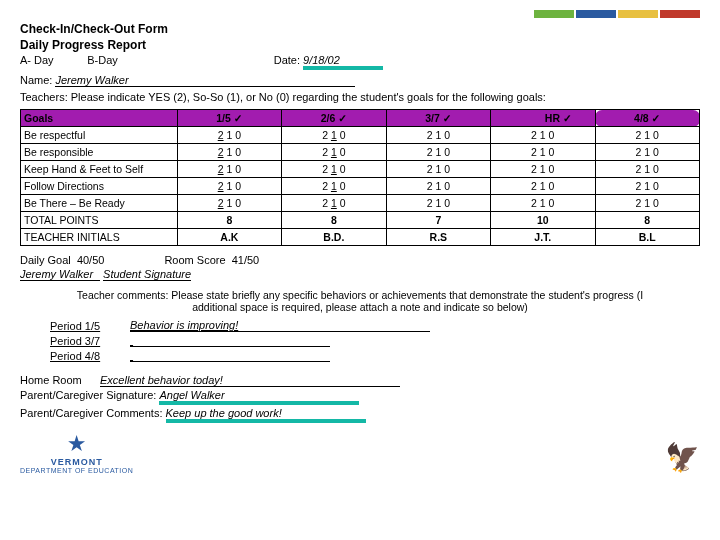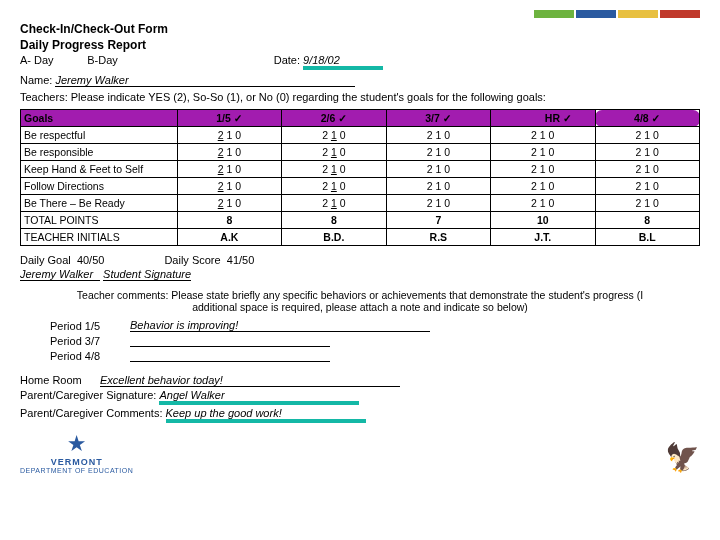--- a/index.html
+++ b/index.html
@@ -82,20 +82,21 @@
     }
     .period-lines {
       margin-left: 30px;
       margin-bottom: 4px;
     }
     .period-line {
       display: flex;
       align-items: center;
       margin-bottom: 2px;
       font-size: 11px;
+      text-decoration: underline;
     }
     .period-label {
       min-width: 80px;
     }
     .period-value {
       border-bottom: 1px solid #000;
       min-width: 300px;
       font-style: italic;
     }
     .period-value-short {
@@ -260,21 +261,21 @@
       </tr>
     </tbody>
 </table>
 
 <div class="daily-goal-section">
   <div>
     <span>Daily Goal</span>&nbsp;
     <span>40/50</span>
   </div>
   <div>
-    <span>Daily Score</span>&nbsp;
+    <span>Room Score</span>&nbsp;
     <span>41/50</span>
   </div>
 </div>
 
 <div class="signature-line">
   <span class="underline-field">Jeremy Walker</span>
   <span> Student Signature</span>
 </div>
 
 <div class="teacher-comments">

